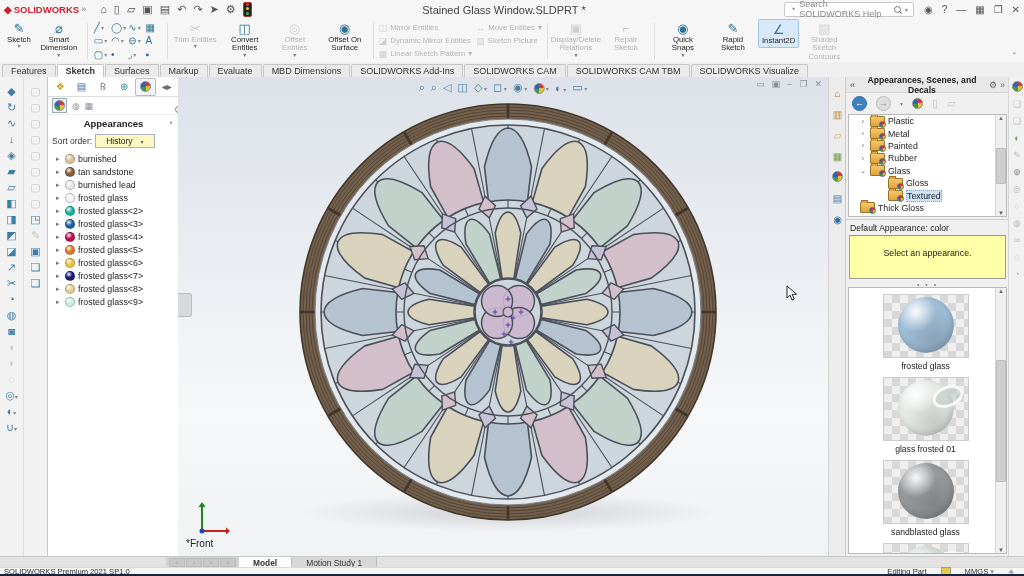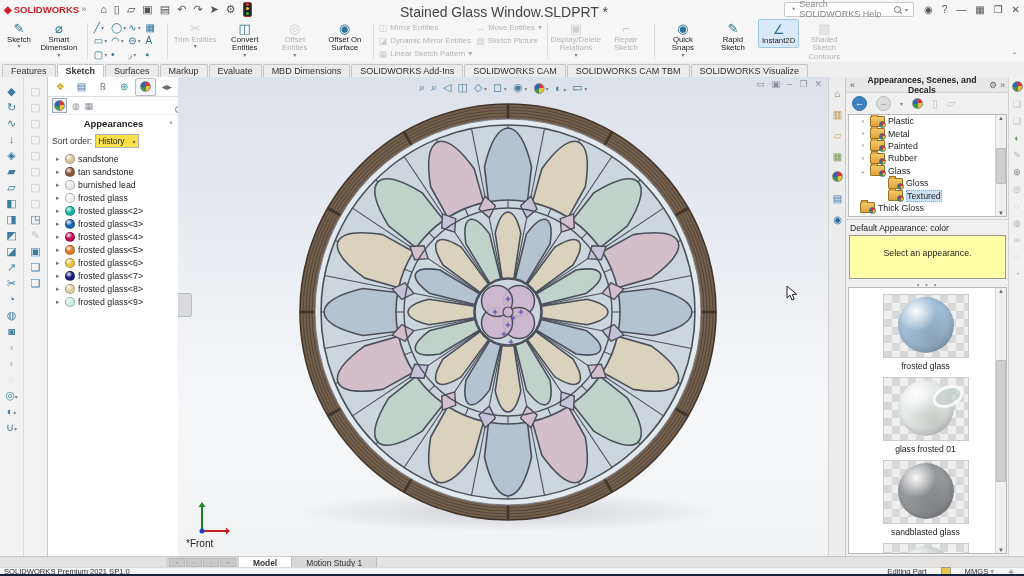--- a/index.html
+++ b/index.html
@@ -9,21 +9,21 @@
   #titlebar{position:absolute;top:0;left:0;right:0;height:18px;background:#f6f6f7;border-bottom:1px solid #e3e3e3;
             display:flex;align-items:center;padding:0 4px;}
   .logo{display:flex;align-items:center;gap:2px;font-weight:bold;font-size:9.5px;color:#d21e2b;}
   .logo .mark{color:#d21e2b;font-size:10px;}
   .menus{display:flex;gap:0;margin-left:10px;}
   .menus span{padding:2px 7px;color:#333;}
   .pin{color:#777;margin-left:2px;}
   .qat{display:flex;align-items:center;gap:7px;margin-left:14px;color:#555;font-size:11px;}
   .tl{width:7px;height:13px;border:1px solid #a33;border-radius:2px;display:flex;flex-direction:column;align-items:center;justify-content:space-around;background:#222;}
   .tl i{width:3px;height:3px;border-radius:50%;display:block;}
-  .doc-title{position:absolute;left:0;right:16px;text-align:center;top:4px;font-size:14px;color:#444;pointer-events:none;}
+  .doc-title{position:absolute;left:0;right:16px;text-align:center;top:4px;font-size:11px;color:#444;pointer-events:none;}
   .search{display:flex;align-items:center;gap:4px;margin-left:auto;background:#fff;border:1px solid #c9c9c9;border-radius:2px;
           height:13px;padding:0 5px;width:118px;color:#888;}
   .maglass{position:relative;width:7px;height:7px;flex:0 0 auto;}
   .maglass::before{content:"";position:absolute;width:5px;height:5px;border:1px solid #777;border-radius:50%;left:0;top:0;}
   .maglass::after{content:"";position:absolute;width:3px;height:1px;background:#777;transform:rotate(45deg);left:5px;top:6px;}
   .winctl{display:flex;align-items:center;gap:9px;margin-left:10px;color:#555;font-size:10px;}
   
   #ribbon{position:absolute;top:18px;left:0;right:0;height:44px;background:#f6f6f6;border-bottom:1px solid #dadada;
           display:flex;align-items:stretch;padding:1px 2px 0 4px;}
   .rsep{width:1px;background:#ddd;margin:4px 3px;}
@@ -59,21 +59,21 @@
   .fp-tabs{display:flex;align-items:center;height:19px;border-bottom:1px solid #ddd;padding:0 2px;gap:1px;}
   .fp-tab{flex:1;text-align:center;font-size:10px;height:16px;line-height:16px;border:1px solid transparent;}
   .fp-tab.active{border:1px solid #bbb;background:#f2f6fa;border-radius:2px;}
   .fp-row2{display:flex;align-items:center;height:17px;padding:0 4px;gap:5px;border-bottom:1px solid #eee;}
   .ball{width:11px;height:11px;border-radius:50%;background:conic-gradient(#d33 0 25%,#e8c23a 25% 50%,#3a9a4a 50% 75%,#2a62b8 75% 100%);
         border:1px solid #888;display:inline-block;box-sizing:border-box;}
   .fp-row2 .selbox{border:1px solid #9ab;background:#e8f0f8;padding:1px;display:flex;}
   .fp-title{display:flex;align-items:center;justify-content:center;position:relative;height:16px;font-size:9.5px;font-weight:bold;color:#222;}
   .fp-title .help{position:absolute;right:6px;font-weight:normal;color:#777;font-size:9px;}
   .fp-sort{display:flex;align-items:center;gap:3px;padding:3px 4px 4px;font-size:8.5px;color:#333;}
-  .fp-select{border:1px solid #aab4be;background:#fde047;font-size:8.5px;padding:0 2px;height:12px;display:flex;align-items:center;gap:8px;color:#222;}
+  .fp-select{border:1px solid #aab4be;background:#fef9c3;font-size:8.5px;padding:0 10px;height:12px;display:flex;align-items:center;gap:8px;color:#222;}
   .fp-select .cr{font-size:6px;color:#666;}
   .fitem{display:flex;align-items:center;gap:3px;height:13px;padding-left:8px;font-size:8.8px;color:#222;}
   .fitem .car{color:#777;font-size:7px;width:6px;}
   .sph{width:10px;height:10px;border-radius:50%;flex:0 0 auto;border:1px solid rgba(0,0,0,.25);box-sizing:border-box;
        background:radial-gradient(circle at 35% 28%,rgba(255,255,255,.95),rgba(255,255,255,0) 45%),var(--c,#ccc);}
   
   #viewport{left:178px;width:650px;background:linear-gradient(#dde1e9 0%,#e9ecf1 35%,#f7f8fa 70%,#f1f2f4 100%);overflow:hidden;}
   .hud{position:absolute;top:4px;left:50%;transform:translateX(-50%);display:flex;align-items:center;gap:6px;color:#4b7e9b;font-size:11px;}
   .hud .cr{font-size:6px;color:#888;}
   .docctl{position:absolute;top:2px;right:6px;display:flex;gap:7px;color:#8a8f99;font-size:9px;}
@@ -430,21 +430,21 @@
       <span>Sort order:</span>
       <span class="fp-select">
         <span>History</span>
           <span class="cr">▾</span>
       </span>
     </div>
     <div>
       <div class="fitem">
           <span class="car">▸</span>
           <span class="sph" style="--c: #d8c49a;"></span>
-          <span>sandstone</span>
+          <span>burnished</span>
         </div>
         <div class="fitem">
           <span class="car">▸</span>
           <span class="sph" style="--c: #8a5a38;"></span>
           <span>tan sandstone</span>
         </div>
         <div class="fitem">
           <span class="car">▸</span>
           <span class="sph" style="--c: #e9e9ea;"></span>
           <span>burnished lead</span>

